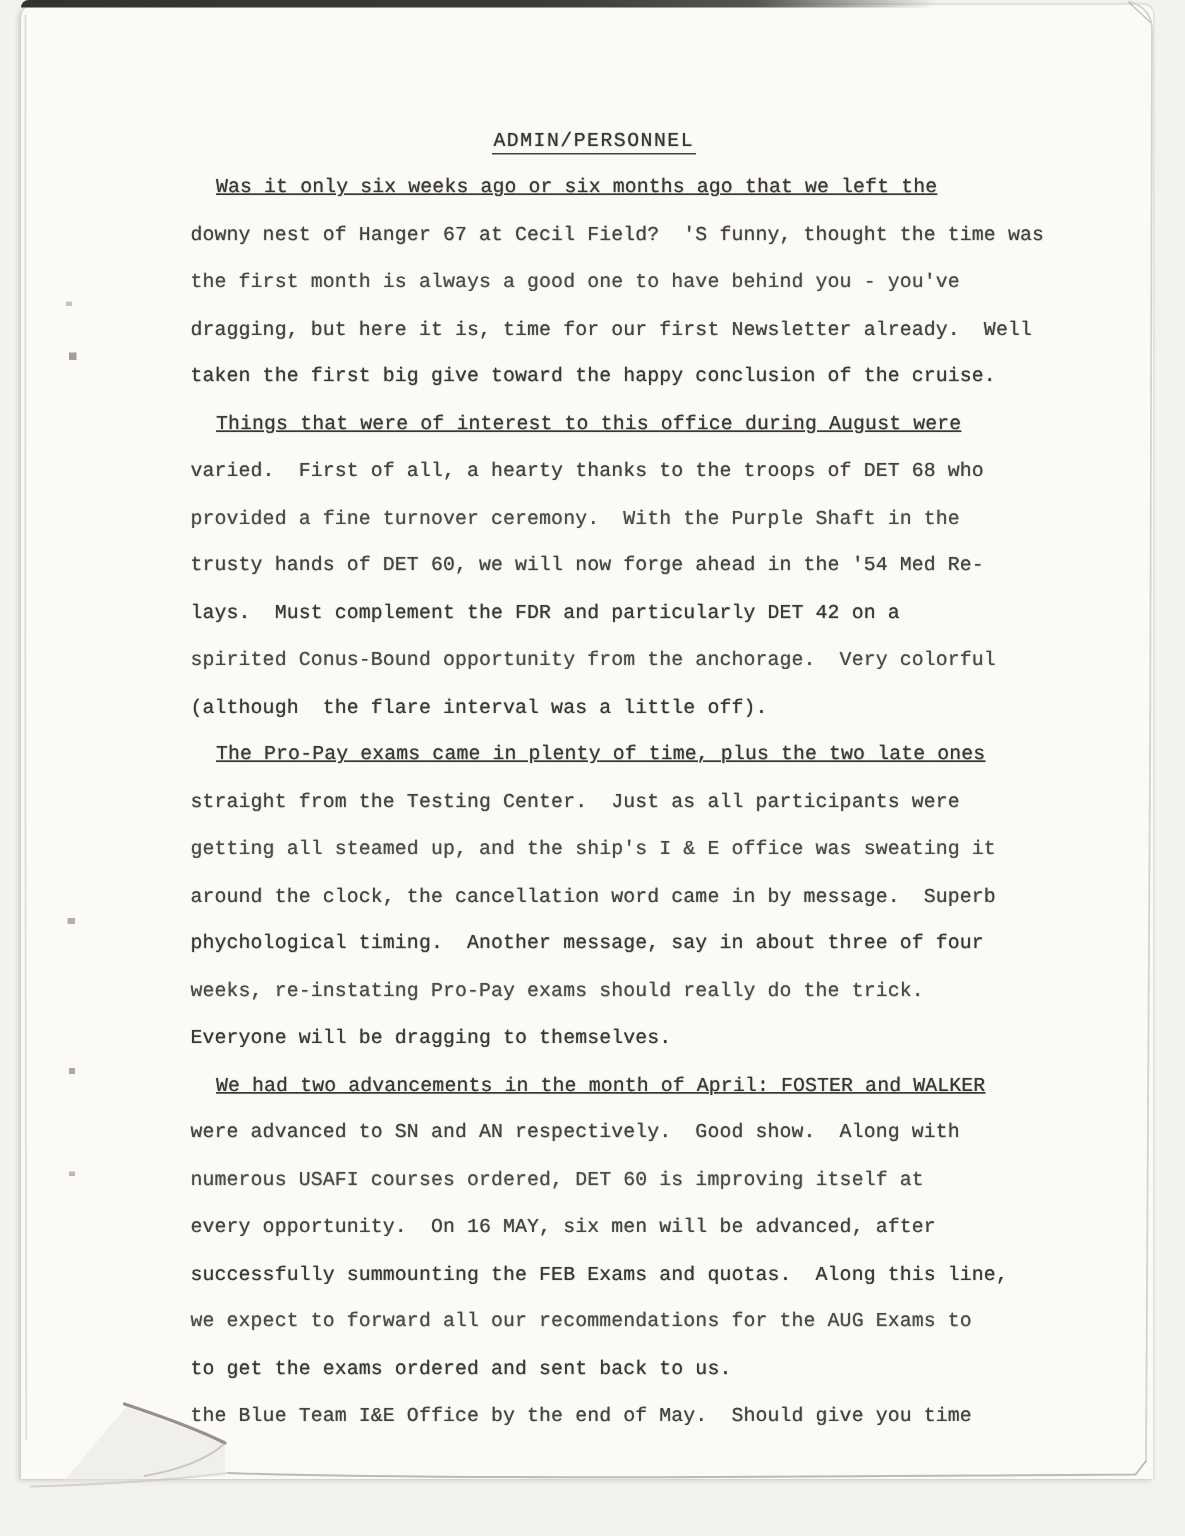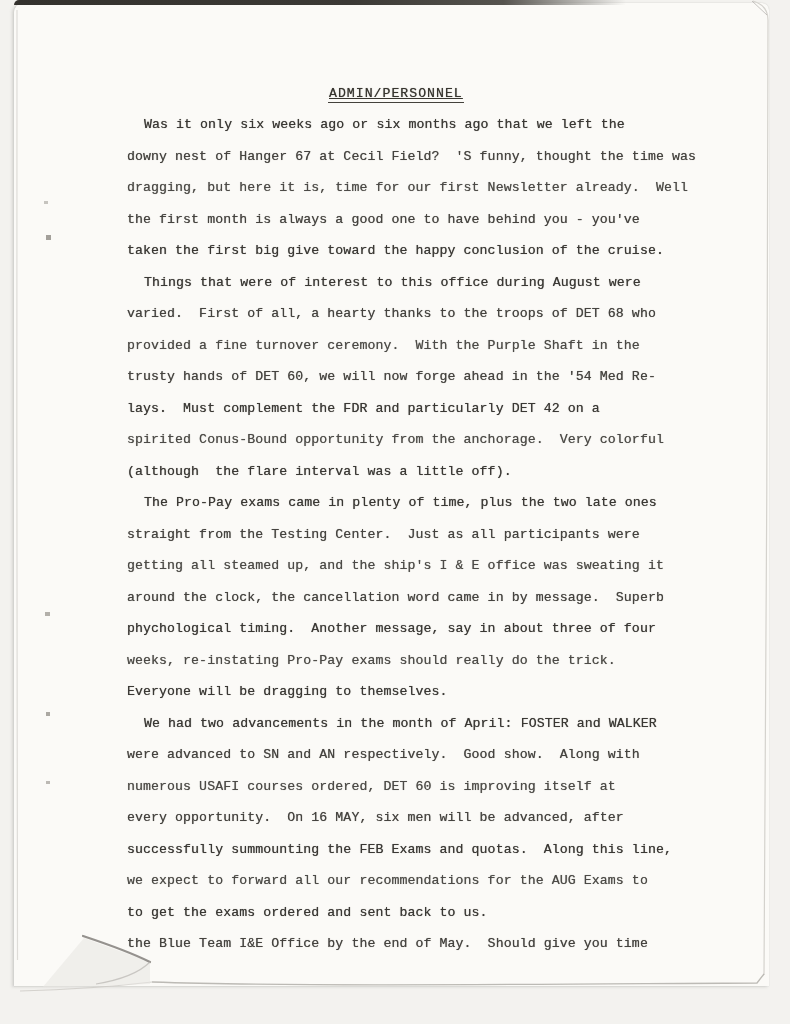--- a/index.html
+++ b/index.html
@@ -33,36 +33,35 @@
   }
   .title {
     position: absolute; left: 314px; top: 83px;
     font-size: 13.2px;
     letter-spacing: 1px;
     color: #37352f;
     text-shadow: 0 0 0.8px rgba(55,53,47,0.8);
     border-bottom: 1.4px solid #44423c;
     padding: 0 1px 1px 1px;
     white-space: pre;
-    text-decoration: underline;
   }
   .text-block {
     position: absolute; left: 113px; top: 106px;
     width: 610px;
   }
   .line {
     height: 31.5px;
     line-height: 31.5px;
     white-space: pre;
     font-size: 13.2px;
     letter-spacing: 0.1px;
     color: #3a3834;
     text-shadow: 0 0 0.7px rgba(58,56,52,0.75), 0.4px 0.4px 0 rgba(58,56,52,0.12);
   }
-  .line.indent { padding-left: 17px; }
+  .line.indent { padding-left: 17px; text-decoration: underline; }
   .paragraph .line:nth-child(2n) { opacity: 0.94; }
   .paragraph .line:nth-child(3n) { opacity: 0.90; }
   .artifacts {
     position: absolute; left: 0; top: 0;
     width: 790px; height: 1024px;
     z-index: 4;
     pointer-events: none;
   }
 </style>
 </head>
@@ -71,22 +70,22 @@
 <div class="scan">
 
   <div class="page">
 
     <div class="title">ADMIN/PERSONNEL</div>
 
     <div class="text-block">
       <div class="paragraph">
         <div class="line indent">Was it only six weeks ago or six months ago that we left the</div>
         <div class="line">downy nest of Hanger 67 at Cecil Field?  'S funny, thought the time was</div>
+        <div class="line">the first month is always a good one to have behind you - you've</div>
         <div class="line">dragging, but here it is, time for our first Newsletter already.  Well</div>
-        <div class="line">the first month is always a good one to have behind you - you've</div>
         <div class="line">taken the first big give toward the happy conclusion of the cruise.</div>
       </div>
       <div class="paragraph">
         <div class="line indent">Things that were of interest to this office during August were</div>
         <div class="line">varied.  First of all, a hearty thanks to the troops of DET 68 who</div>
         <div class="line">provided a fine turnover ceremony.  With the Purple Shaft in the</div>
         <div class="line">trusty hands of DET 60, we will now forge ahead in the '54 Med Re-</div>
         <div class="line">lays.  Must complement the FDR and particularly DET 42 on a</div>
         <div class="line">spirited Conus-Bound opportunity from the anchorage.  Very colorful</div>
         <div class="line">(although  the flare interval was a little off).</div>

